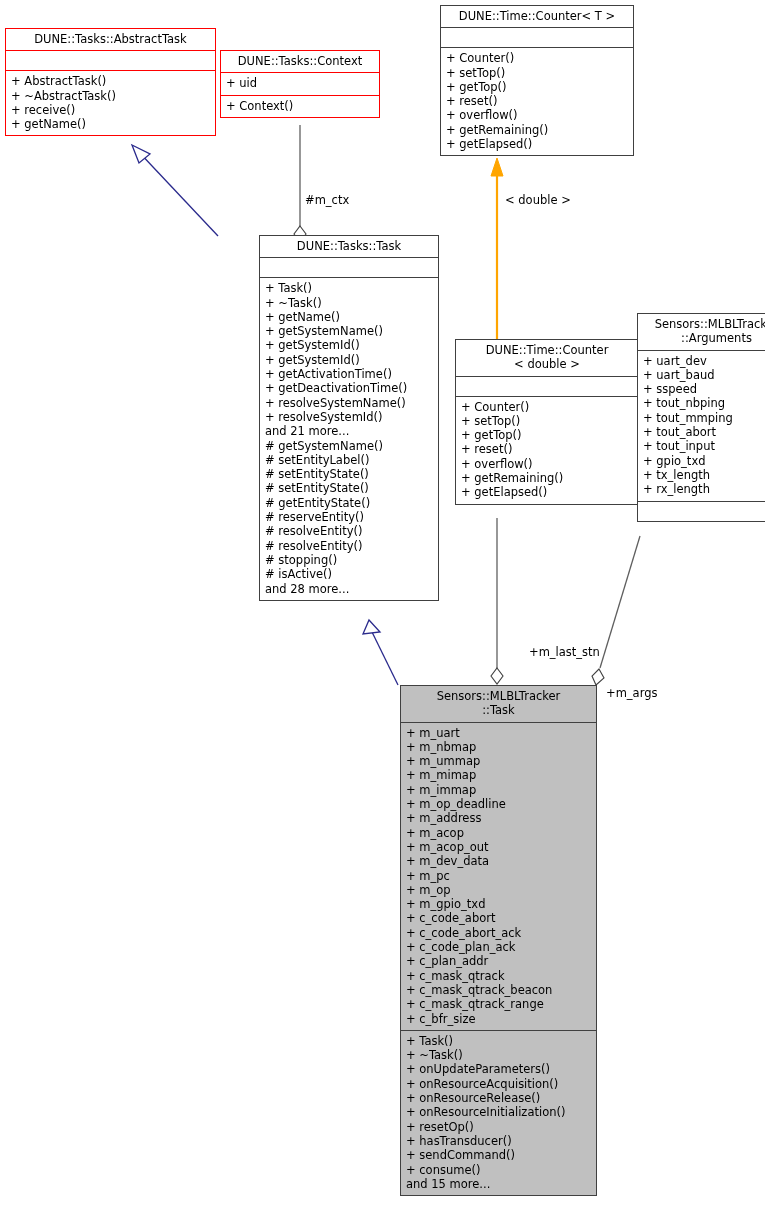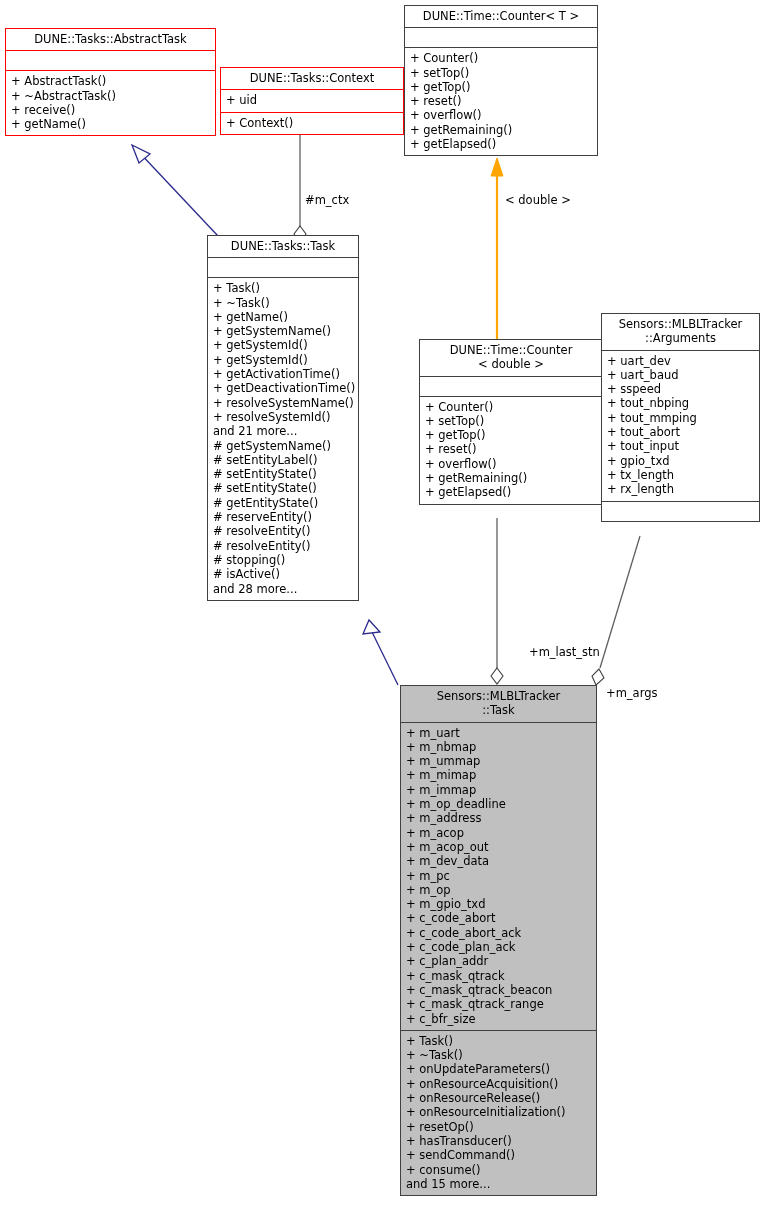--- a/index.html
+++ b/index.html
@@ -35,20 +35,21 @@
     font-size: 11.5px;
     line-height: 14.3px;
     color: #000000;
   }
   .umlbox.red {
     border-color: #ff0000;
     background: #ffffff;
   }
   .umlbox.dark {
     border-color: #404040;
+    margin-left: 36px;
   }
   .umlbox.grey {
     border-color: #404040;
     background: #c0c0c0;
   }
   .cmp {
     padding: 3px 5px 4px 5px;
     box-sizing: border-box;
   }
   .cmp.title {
@@ -122,21 +123,21 @@
     <div class="cmp empty"></div>
     <div class="sep"></div>
     <div class="cmp">
       <div class="memline">+ AbstractTask()</div>
       <div class="memline">+ ~AbstractTask()</div>
       <div class="memline">+ receive()</div>
       <div class="memline">+ getName()</div>
     </div>
   </div>
 
-  <div class="umlbox red" style="left:220px; top:50px; width:184px;margin-top:17px;">
+  <div class="umlbox red" style="left:220px; top:50px; width:160px;">
     <div class="cmp title">DUNE::Tasks::Context</div>
     <div class="sep"></div>
     <div class="cmp">
       <div class="memline">+ uid</div>
     </div>
     <div class="sep"></div>
     <div class="cmp">
       <div class="memline">+ Context()</div>
     </div>
   </div>
@@ -150,21 +151,21 @@
       <div class="memline">+ Counter()</div>
       <div class="memline">+ setTop()</div>
       <div class="memline">+ getTop()</div>
       <div class="memline">+ reset()</div>
       <div class="memline">+ overflow()</div>
       <div class="memline">+ getRemaining()</div>
       <div class="memline">+ getElapsed()</div>
     </div>
   </div>
 
-  <div class="umlbox dark" style="left:207px; top:235px; width:152px;">
+  <div class="umlbox dark" style="left:223px; top:235px; width:180px;">
     <div class="cmp title">DUNE::Tasks::Task</div>
     <div class="sep"></div>
     <div class="cmp empty"></div>
     <div class="sep"></div>
     <div class="cmp">
       <div class="memline">+ Task()</div>
       <div class="memline">+ ~Task()</div>
       <div class="memline">+ getName()</div>
       <div class="memline">+ getSystemName()</div>
       <div class="memline">+ getSystemId()</div>

